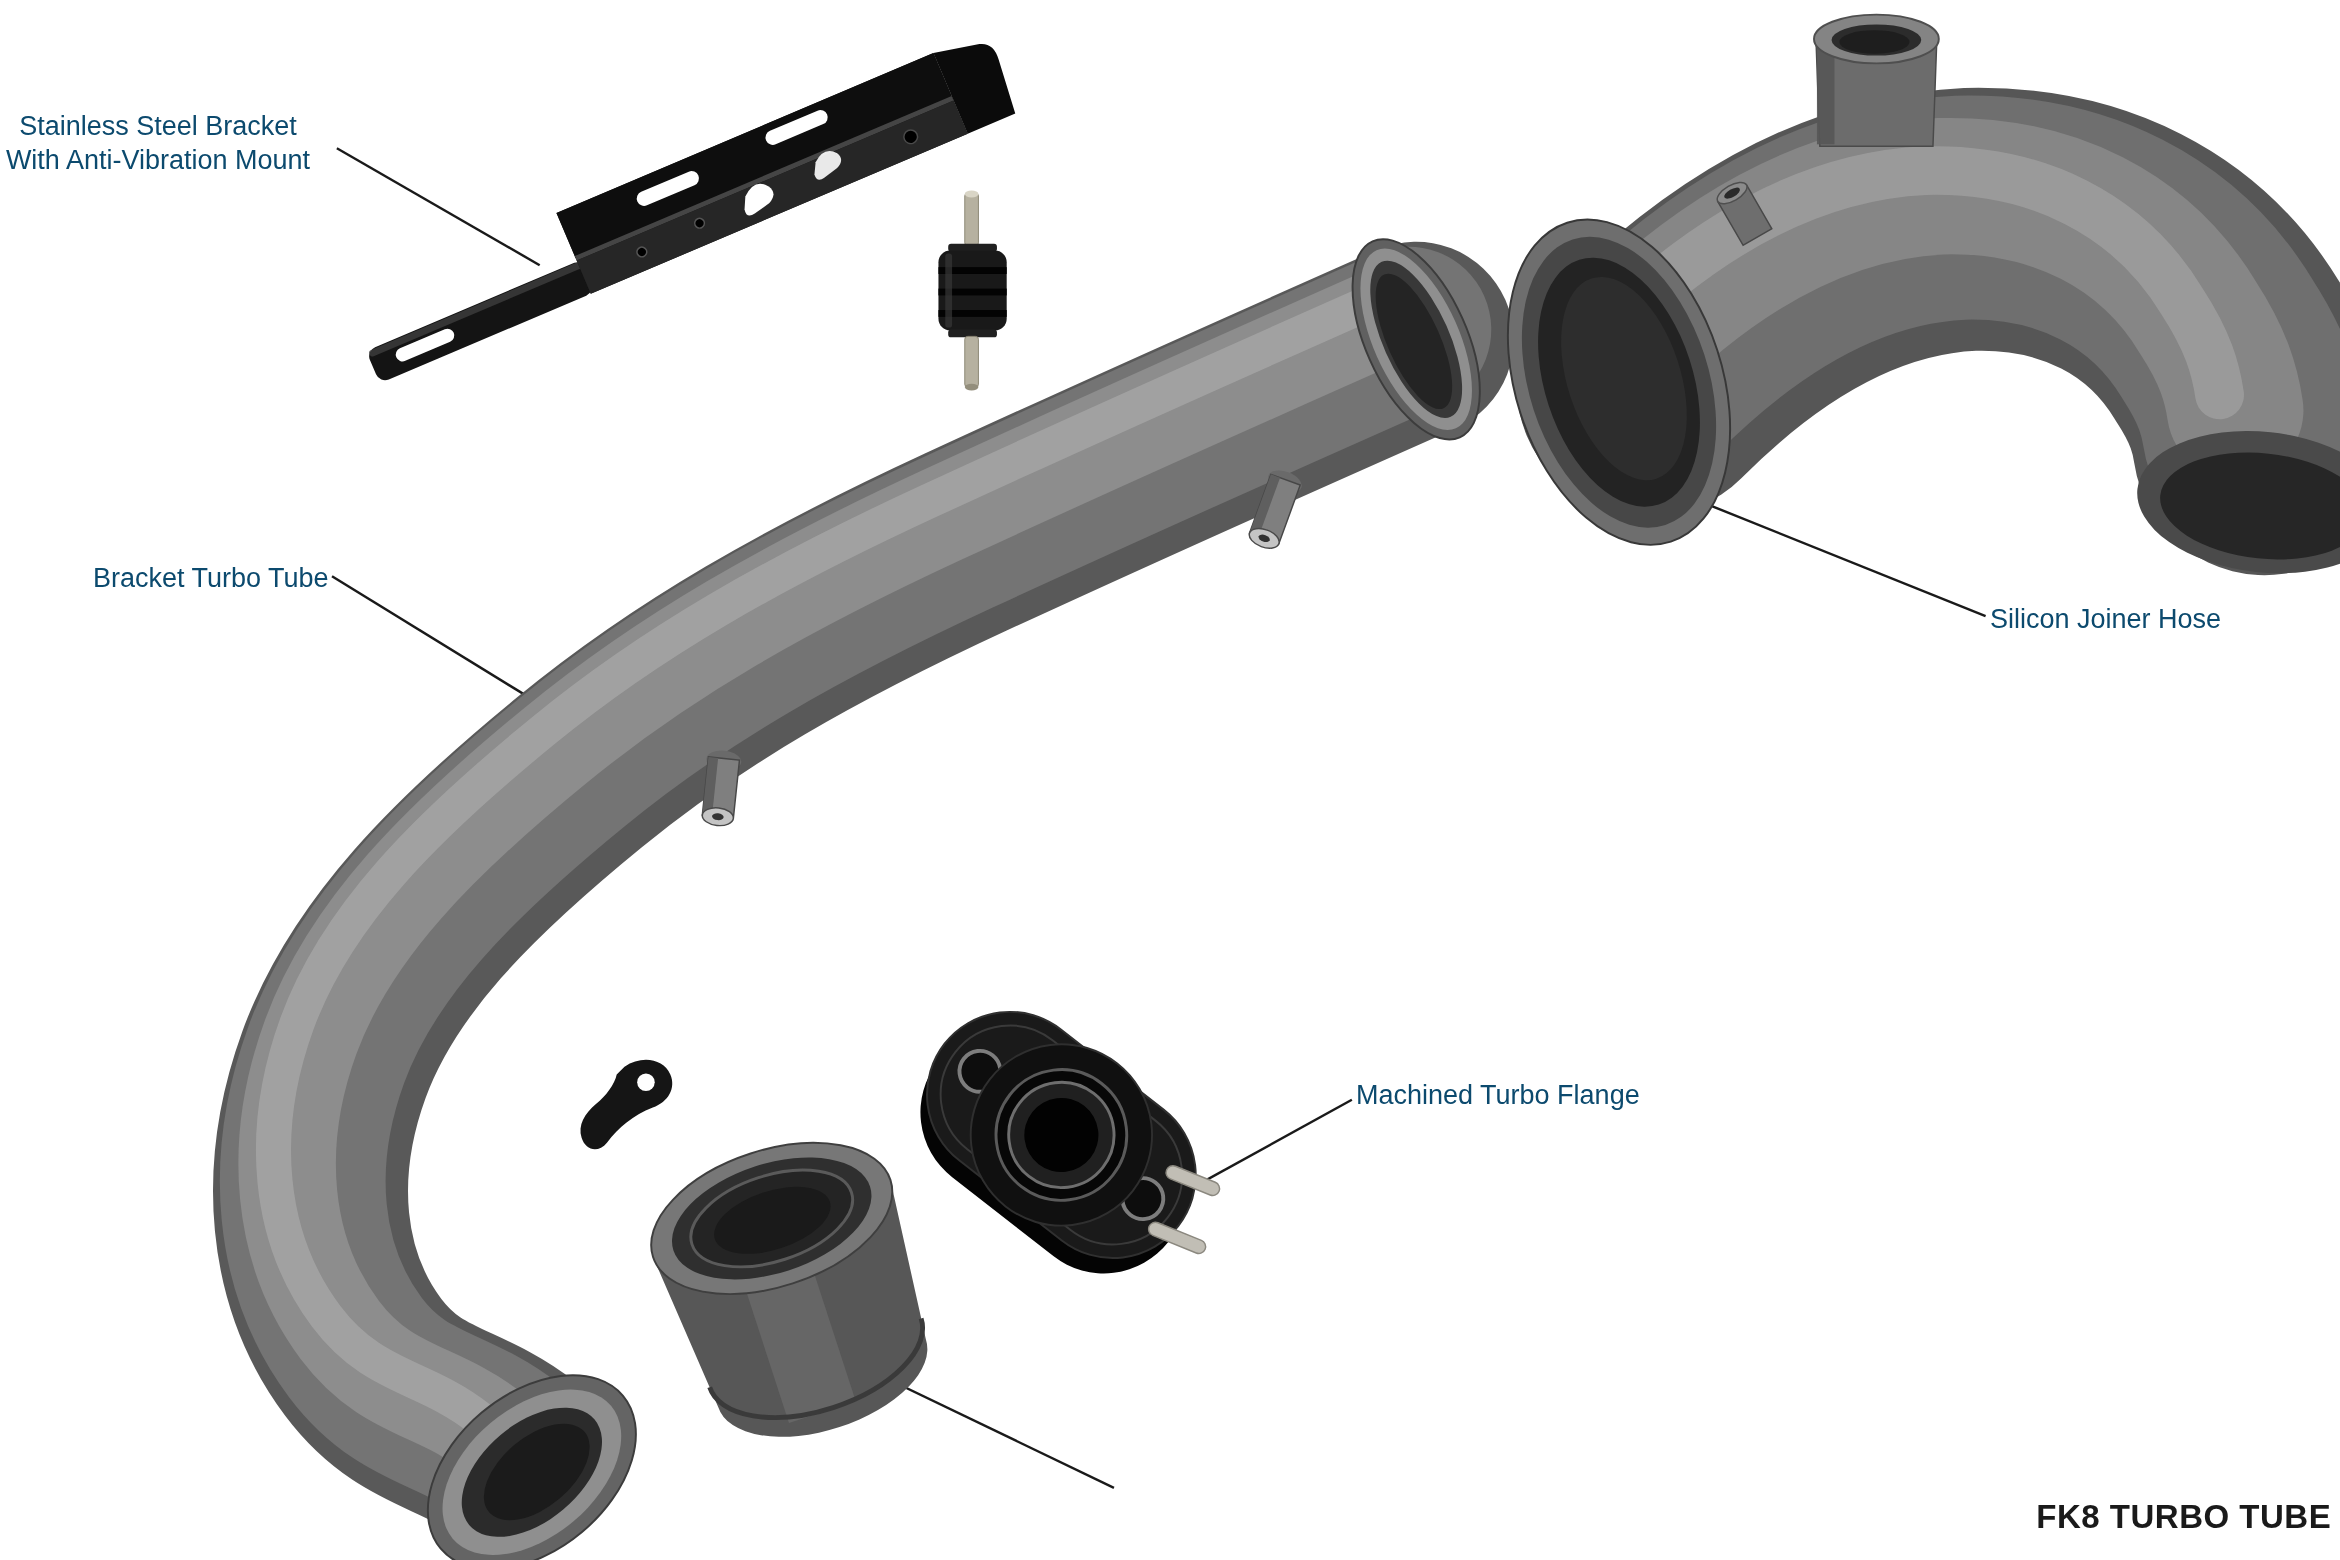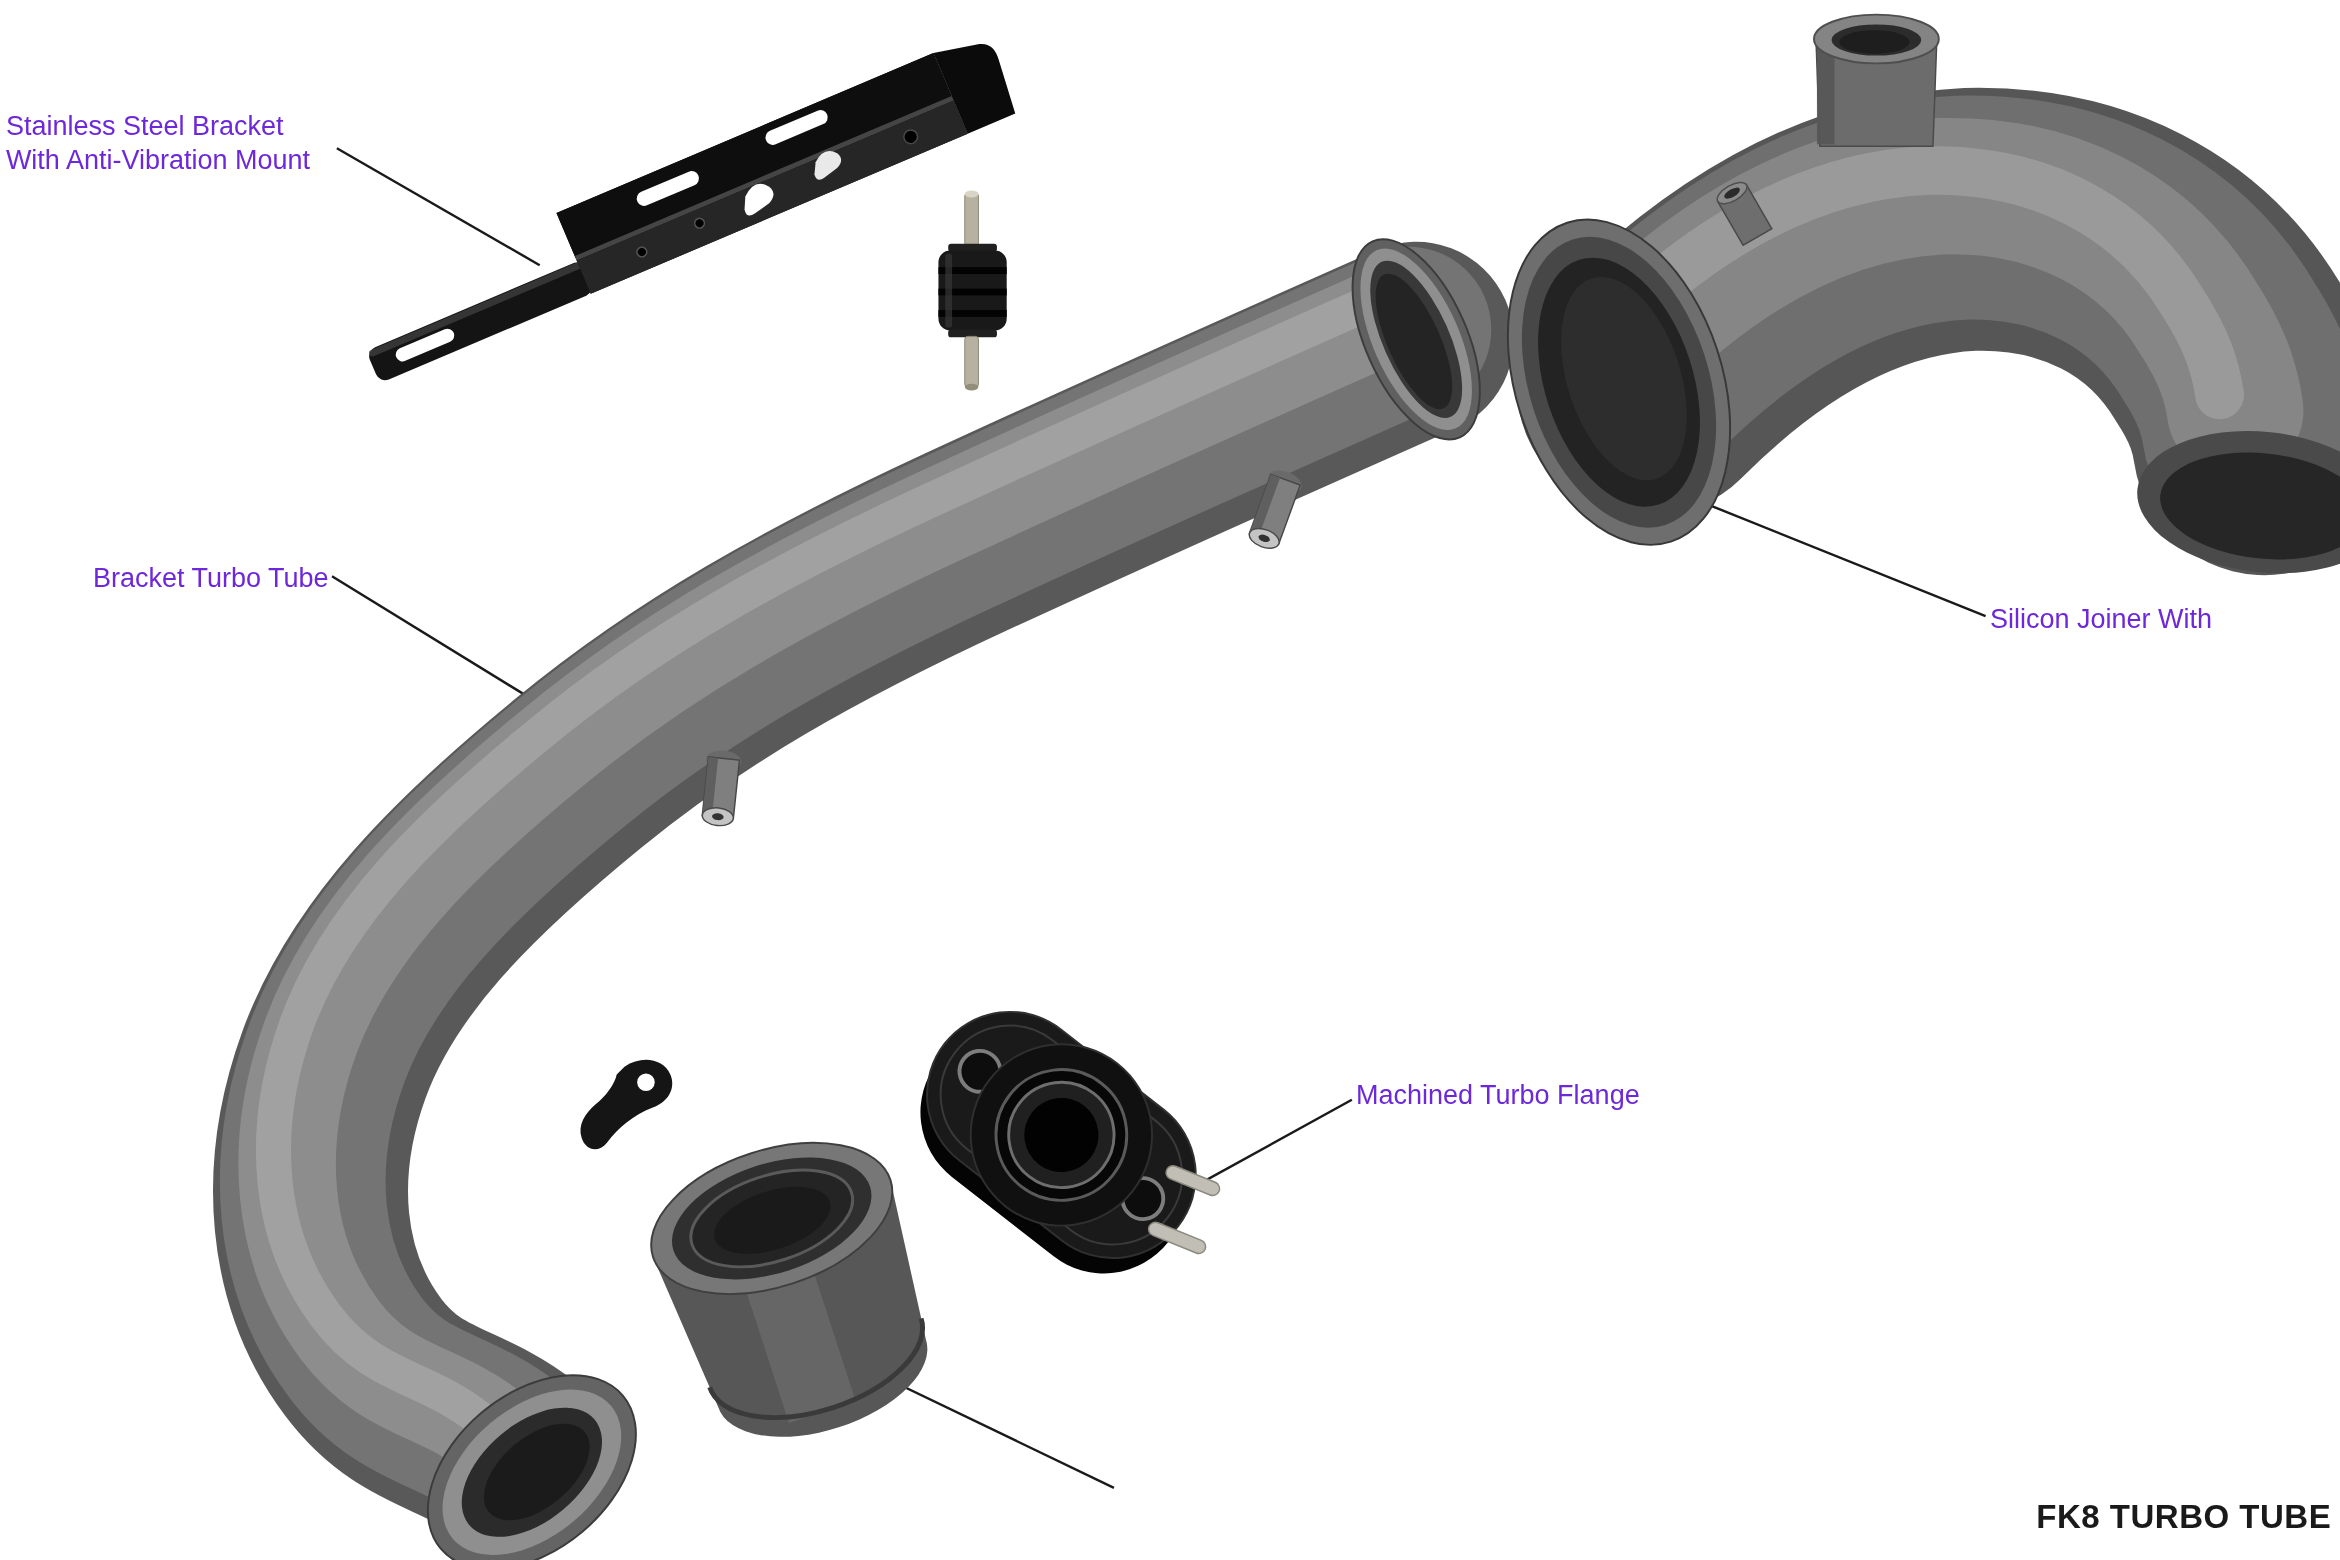--- a/index.html
+++ b/index.html
@@ -1,19 +1,19 @@
 <!DOCTYPE html>
 <html><head>
 <meta charset="utf-8">
 <style>
   html,body{margin:0;padding:0;background:#ffffff;}
   #canvas{position:relative;width:2341px;height:1560px;background:#ffffff;overflow:hidden;
           font-family:"Liberation Sans", sans-serif;}
   #diagram-svg{position:absolute;left:0;top:0;width:2341px;height:1560px;}
-  .label{position:absolute;font-size:27px;line-height:34px;color:#6d28d9;white-space:pre-line;}
+  .label{position:absolute;font-size:27px;line-height:34px;color:#0c4a6e;white-space:pre-line;text-align:center;}
   .title{position:absolute;font-size:33px;color:#1a1a1a;letter-spacing:0.5px;font-weight:bold;}
 </style>
 </head>
 <body>
 
 <div id="canvas">
 
 <svg id="diagram-svg" viewBox="0 0 2400 1600">
   <defs>
     <path id="tubePath" d="M 1452 348 C 1330 402 1150 482 990 556 C 830 630 706 700 594 792 C 474 890 382 982 342 1092 C 302 1202 312 1312 372 1392 C 420 1456 472 1452 528 1496"></path>
@@ -161,18 +161,18 @@
     <rect x="0" y="-7" width="58" height="14" rx="7" fill="#c1beb5" stroke="#8b887f" stroke-width="1.5"></rect>
   </g>
   <g transform="translate(1178,1258) rotate(22)">
     <rect x="0" y="-7" width="62" height="14" rx="7" fill="#c1beb5" stroke="#8b887f" stroke-width="1.5"></rect>
   </g>
 </svg>
 
   <div class="label" style="left:5.9px;top:109px">Stainless Steel Bracket
 With Anti-Vibration Mount</div>
   <div class="label" style="left:93px;top:561px">Bracket Turbo Tube</div>
-  <div class="label" style="left:1990px;top:602px">Silicon Joiner With</div>
+  <div class="label" style="left:1990px;top:602px">Silicon Joiner Hose</div>
   <div class="label" style="left:1356px;top:1078px">Machined Turbo Flange</div>
 
   <div class="title" style="right:9.8px;top:1498px">FK8 TURBO TUBE</div>
 </div>
 
 
 </body></html>

